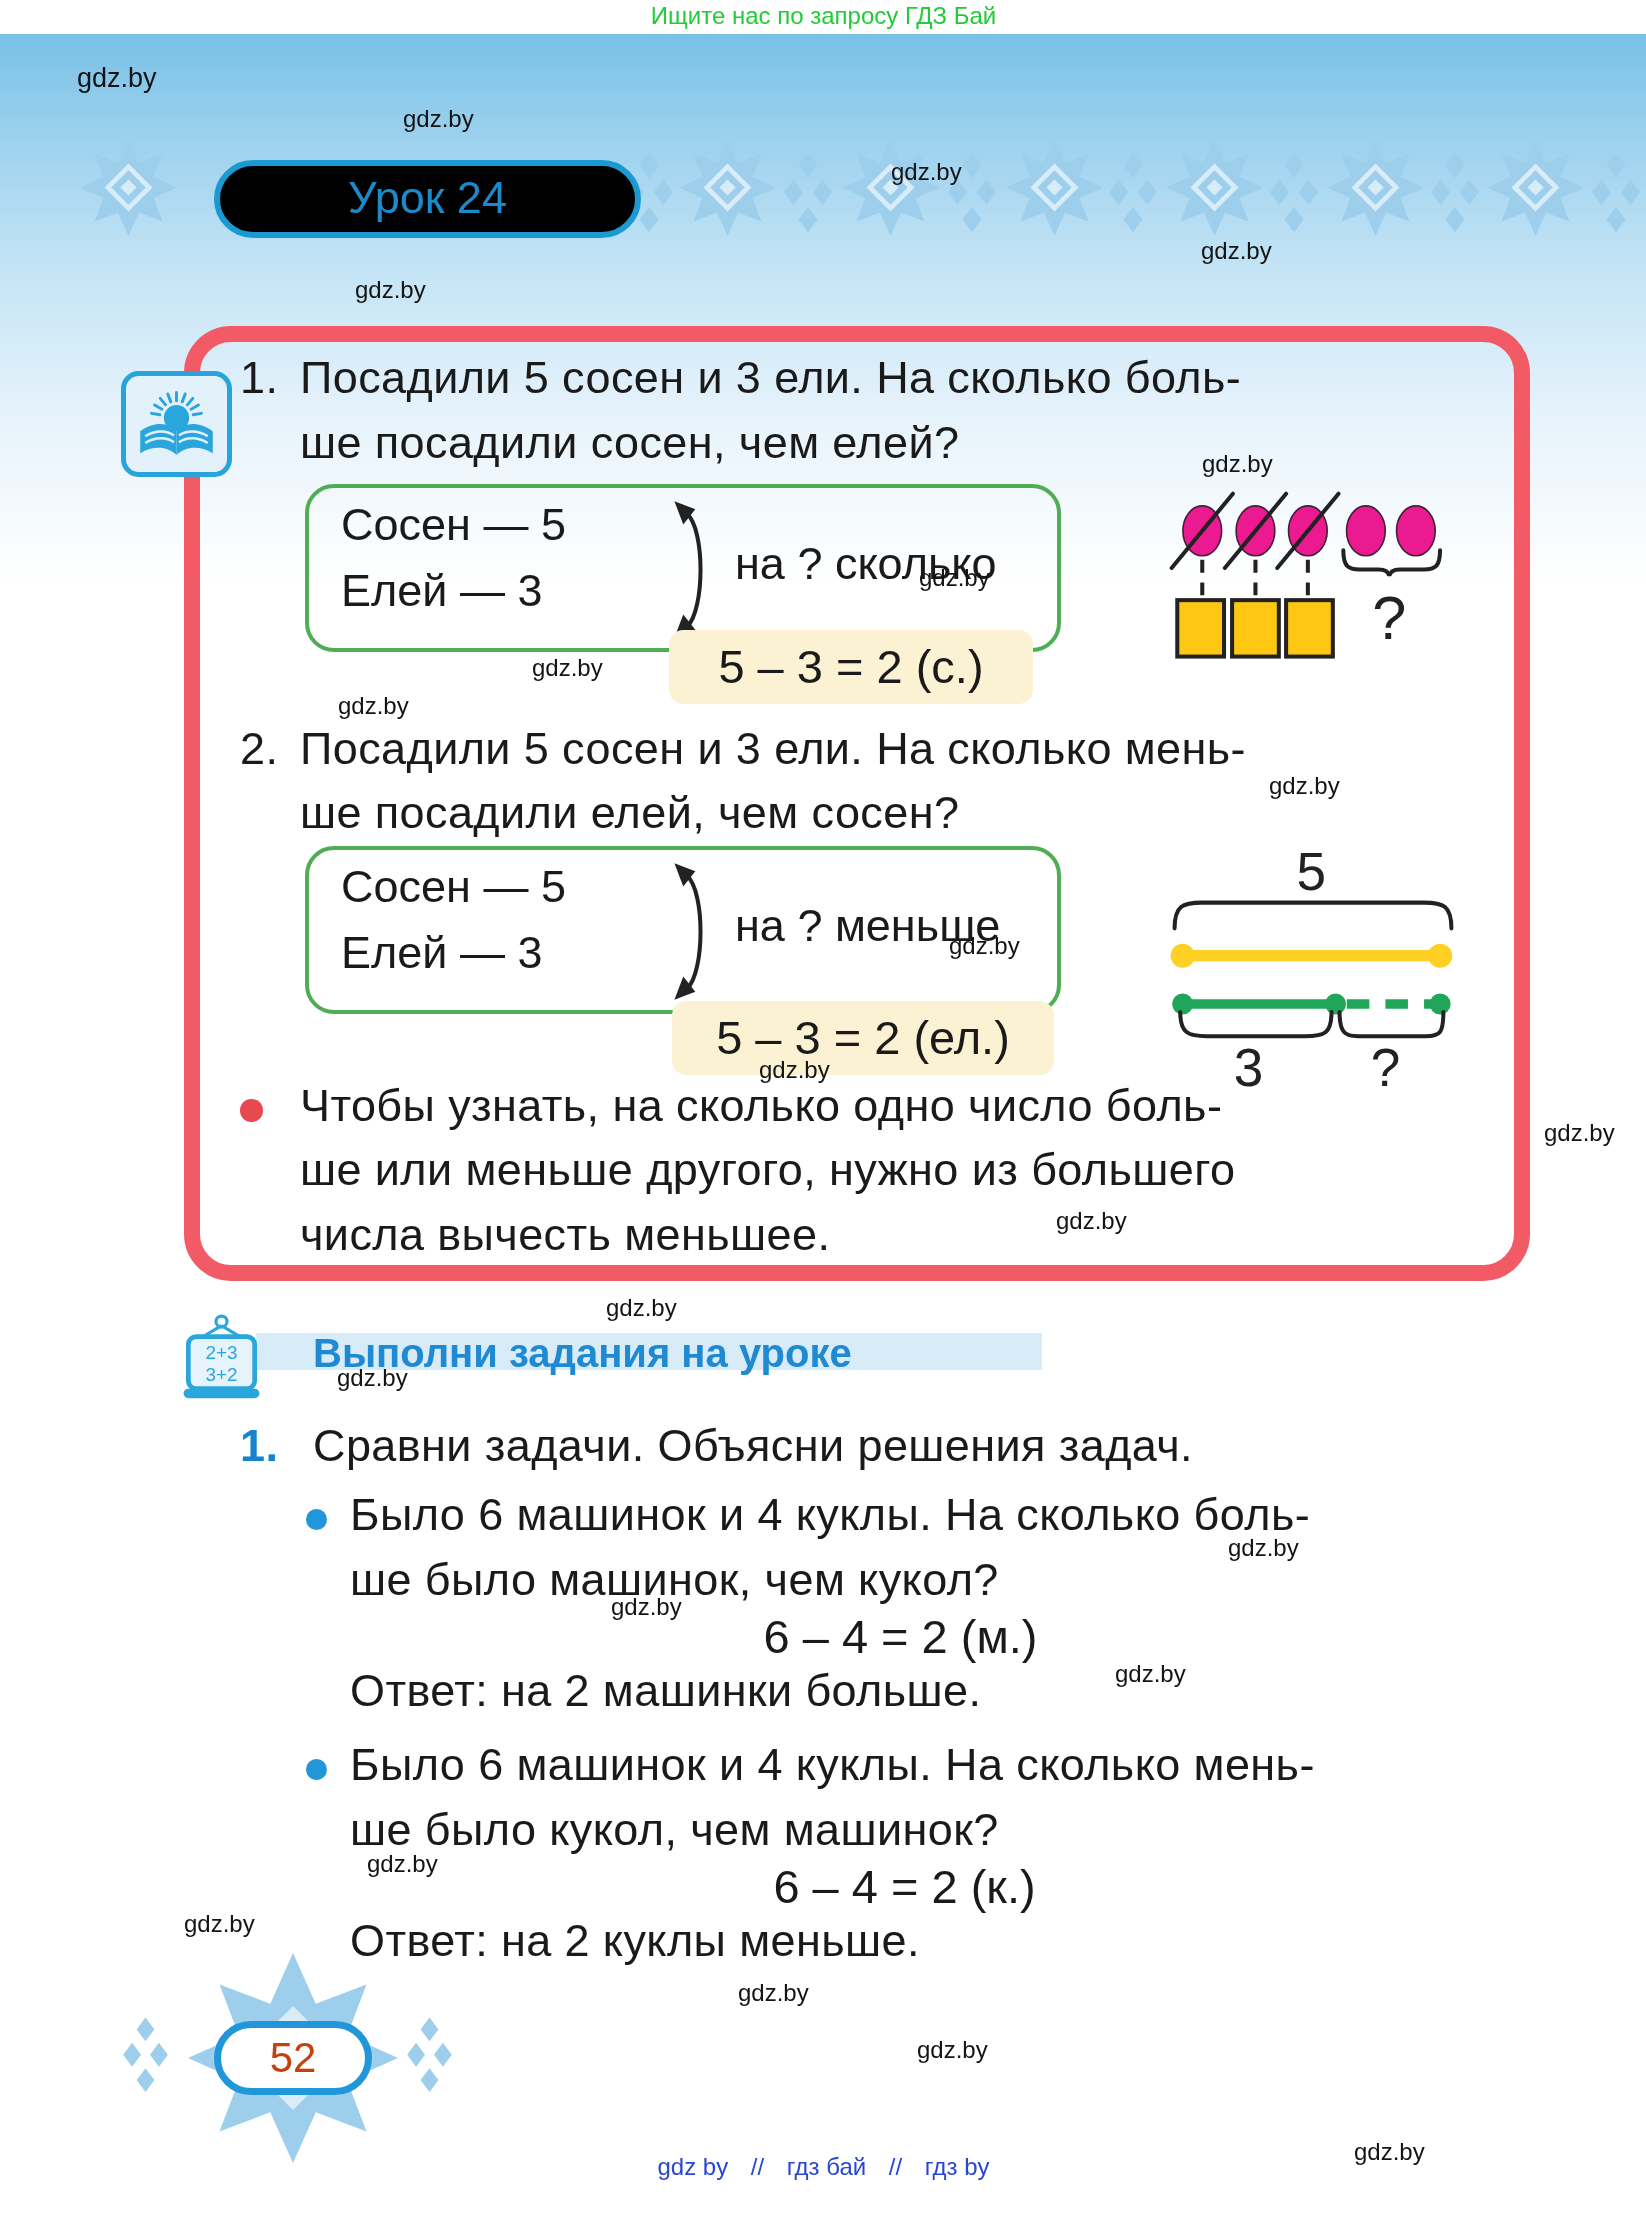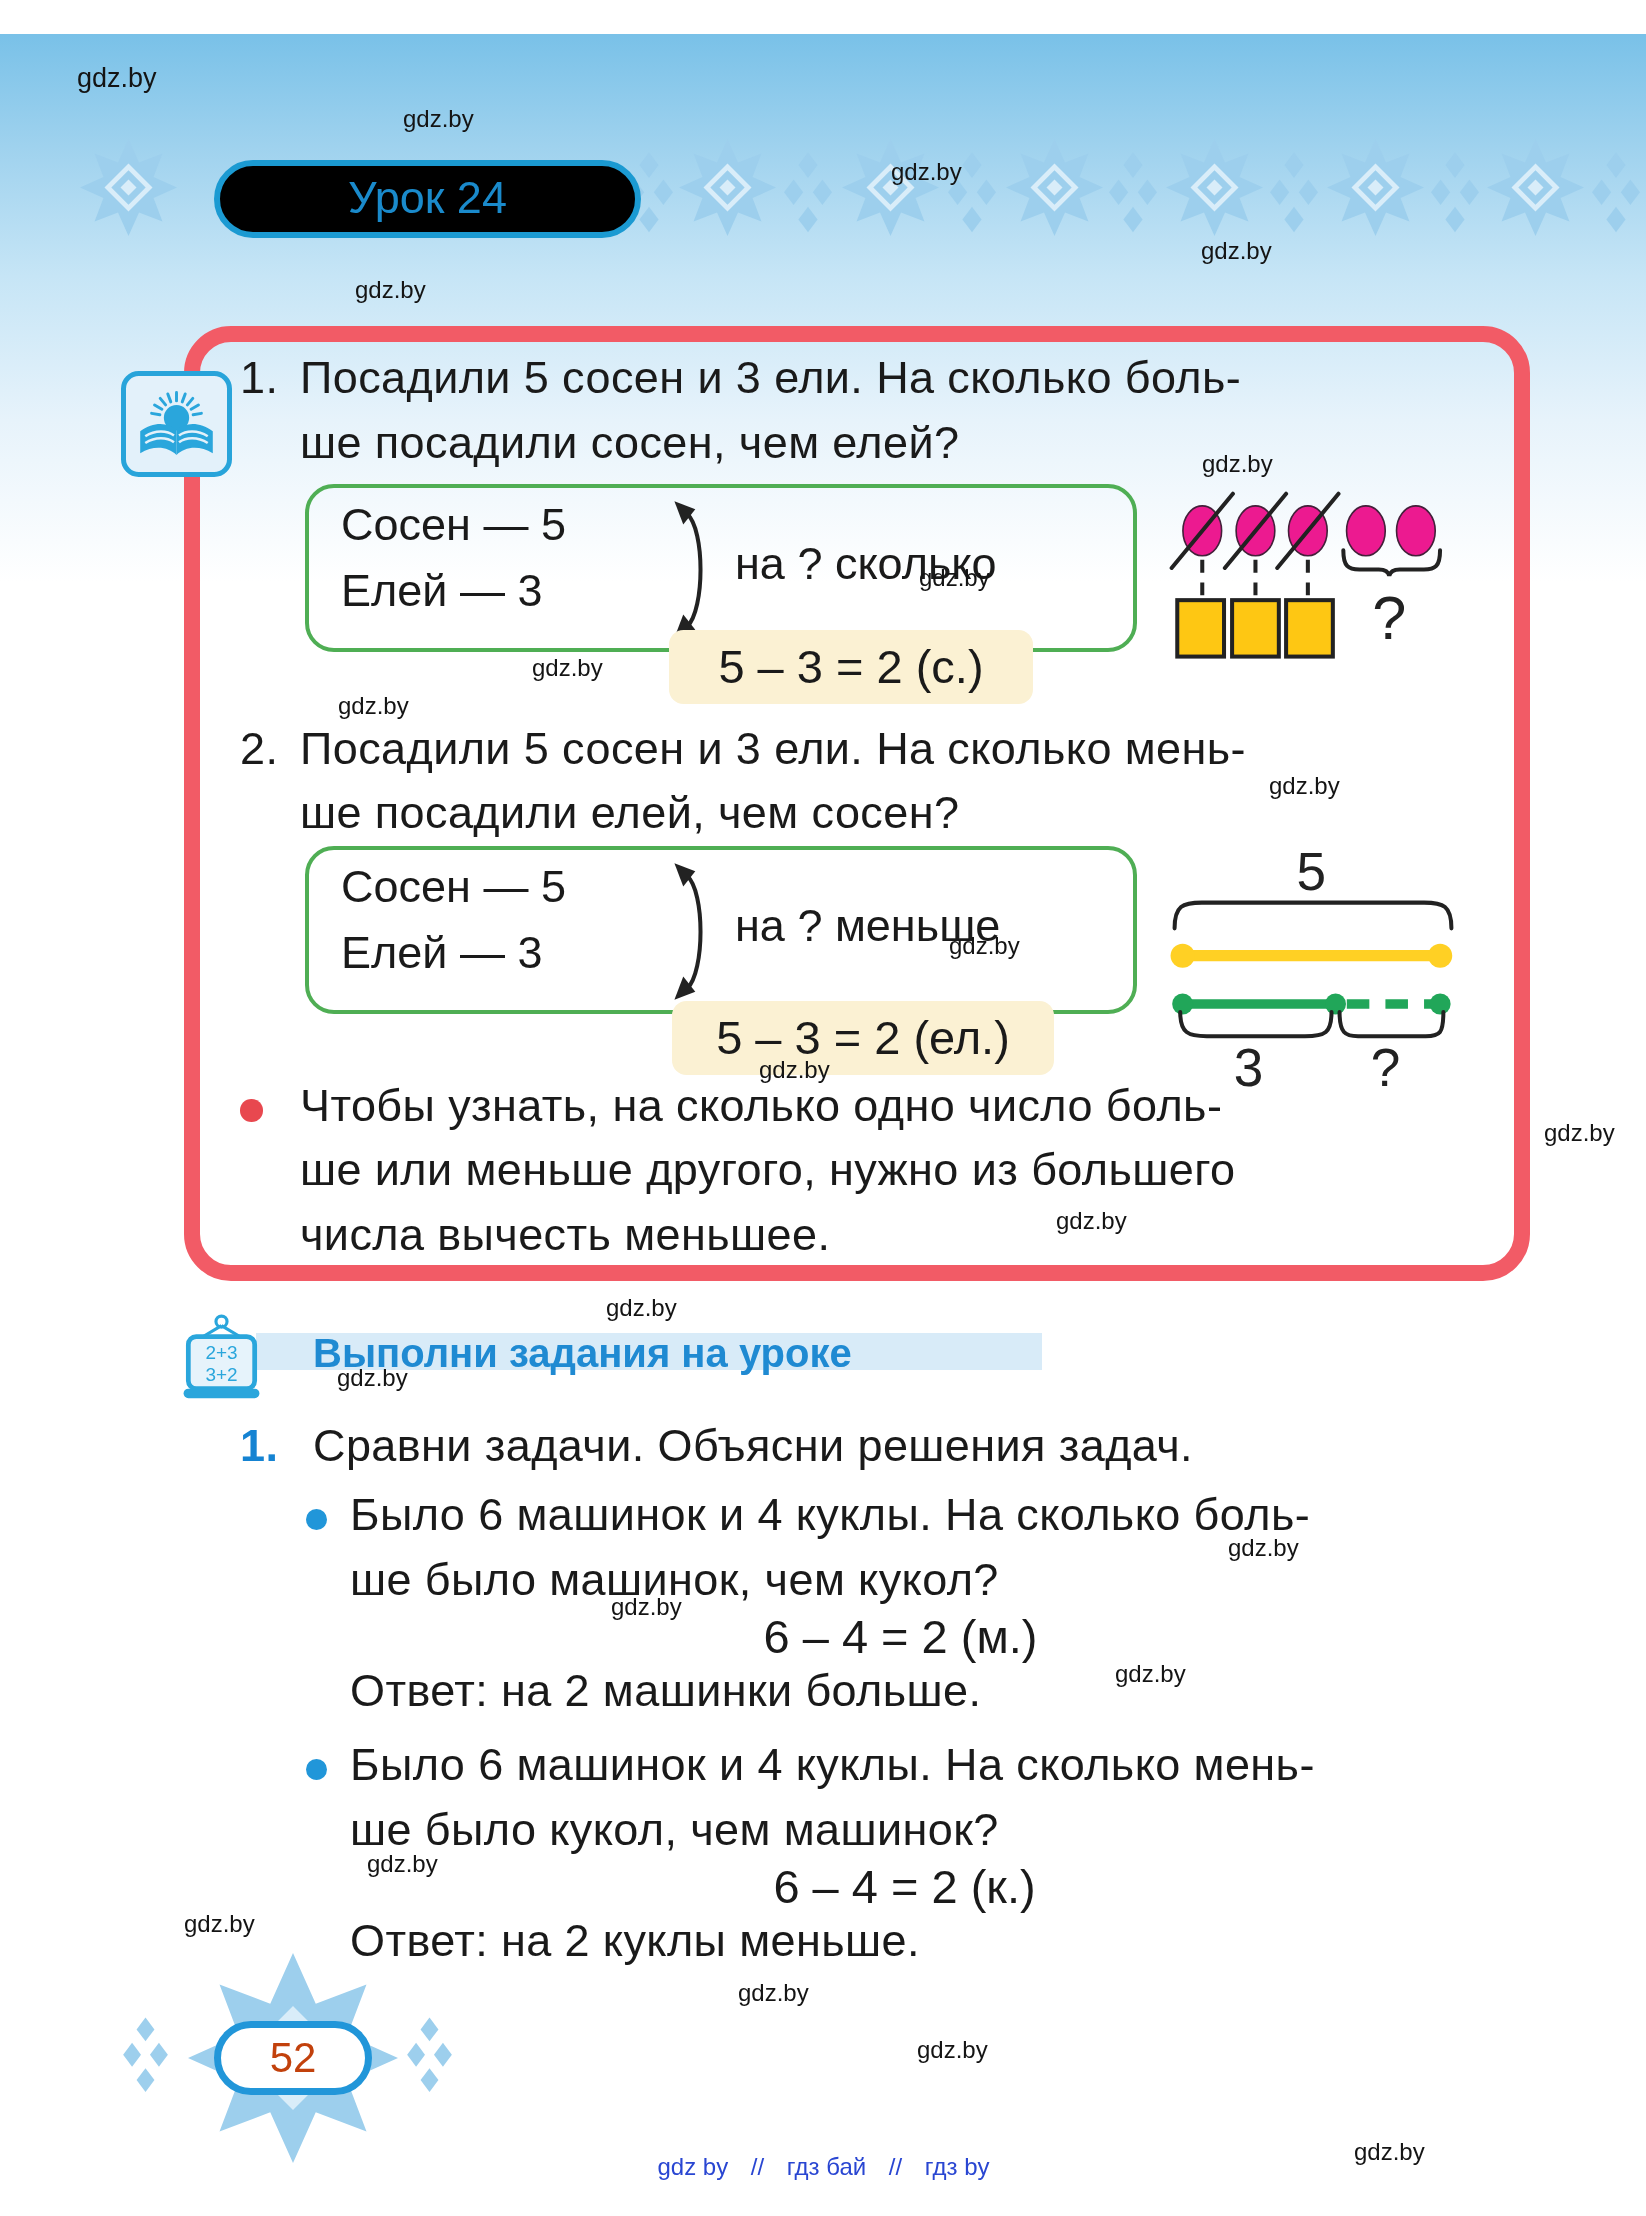--- a/index.html
+++ b/index.html
@@ -35,21 +35,21 @@
 
   
   .book-badge{position:absolute;left:121px;top:371px;width:111px;height:106px;
         box-sizing:border-box;background:#e3f1fa;border:5.6px solid #28a4da;border-radius:17.7px;
         display:flex;align-items:center;justify-content:center;z-index:4;}
 
   .t56{position:absolute;font-size:45px;letter-spacing:0.4px;white-space:nowrap;z-index:4;color:#1a1a1a;}
   .eq{position:absolute;font-size:47px;text-align:center;z-index:4;color:#1a1a1a;}
   .eq.hl{background:#fbf1d3;border-radius:14.5px;line-height:74px;height:74px;}
 
-  .given-box{position:absolute;left:305px;width:832px;height:168px;box-sizing:border-box;
+  .given-box{position:absolute;left:305px;width:756px;height:168px;box-sizing:border-box;
         border:4px solid #4fae54;border-radius:29px;z-index:4;background:transparent;}
   .given-box .row1{position:absolute;left:32px;top:11.3px;font-size:45px;white-space:nowrap;}
   .given-box .row2{position:absolute;left:32px;top:77px;font-size:45px;white-space:nowrap;}
   .given-box .q{position:absolute;left:426px;top:50px;font-size:45px;white-space:nowrap;}
   .given-box svg.brk{position:absolute;left:359px;top:8px;}
 
   .dot{position:absolute;border-radius:50%;z-index:4;}
   .dot.red{width:22.6px;height:22.6px;background:#e8484f;}
   .dot.blue{width:21px;height:21px;background:#2196d9;}
 
@@ -91,20 +91,23 @@
       </g>
       <g id="diam-sym">
         <polygon points="35,6 47,22 35,38 23,22" fill="#9dcfed"></polygon>
         <polygon points="17,40 29,56 17,72 5,56" fill="#9dcfed"></polygon>
         <polygon points="53,40 65,56 53,72 41,56" fill="#9dcfed"></polygon>
         <polygon points="35,74 47,90 35,106 23,90" fill="#9dcfed"></polygon>
       </g>
     </defs>
   </svg>
 
+  <div class="banner">
+    <span>Ищите нас по запросу ГДЗ Бай</span>
+  </div>
 
   <div class="page"></div>
 
   <svg class="orn" style="left:80px;top:139px" width="97" height="97" viewBox="0 0 120 120">
       <use href="#star-sym"></use>
     </svg>
   <svg class="orn" style="left:679px;top:139px" width="97" height="97" viewBox="0 0 120 120">
       <use href="#star-sym"></use>
     </svg>
   <svg class="orn" style="left:842px;top:139px" width="97" height="97" viewBox="0 0 120 120">

